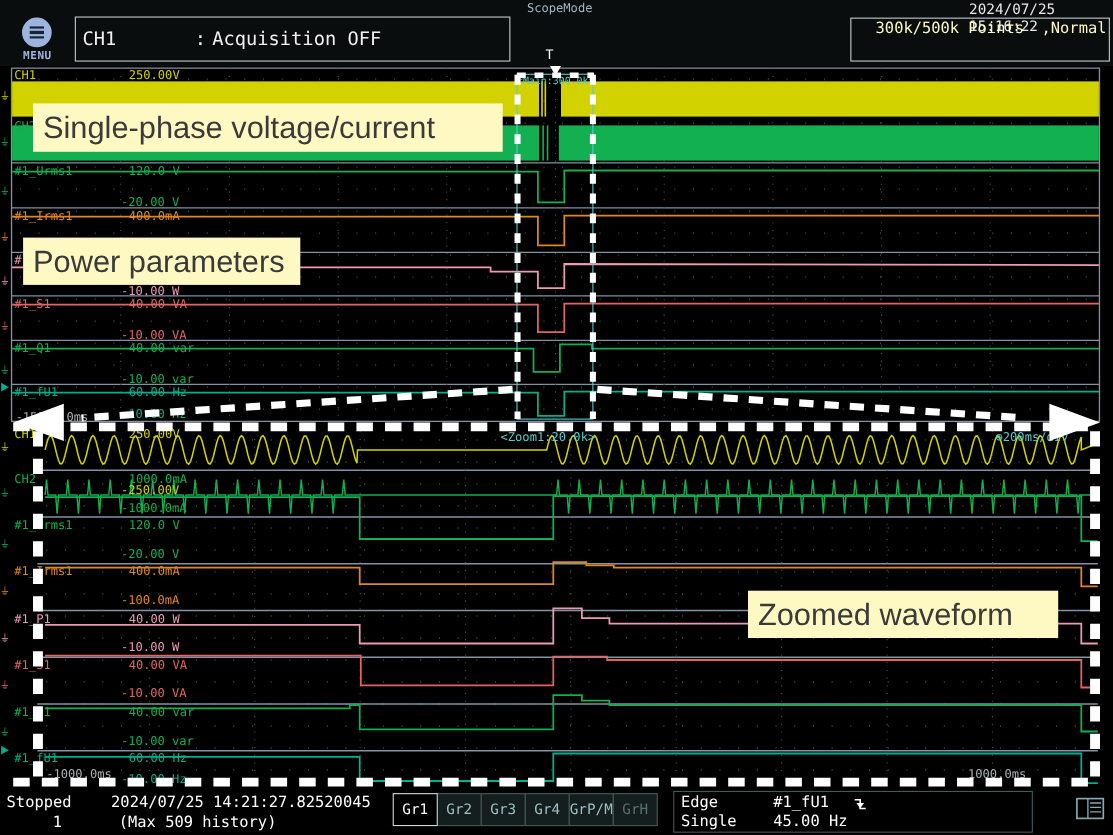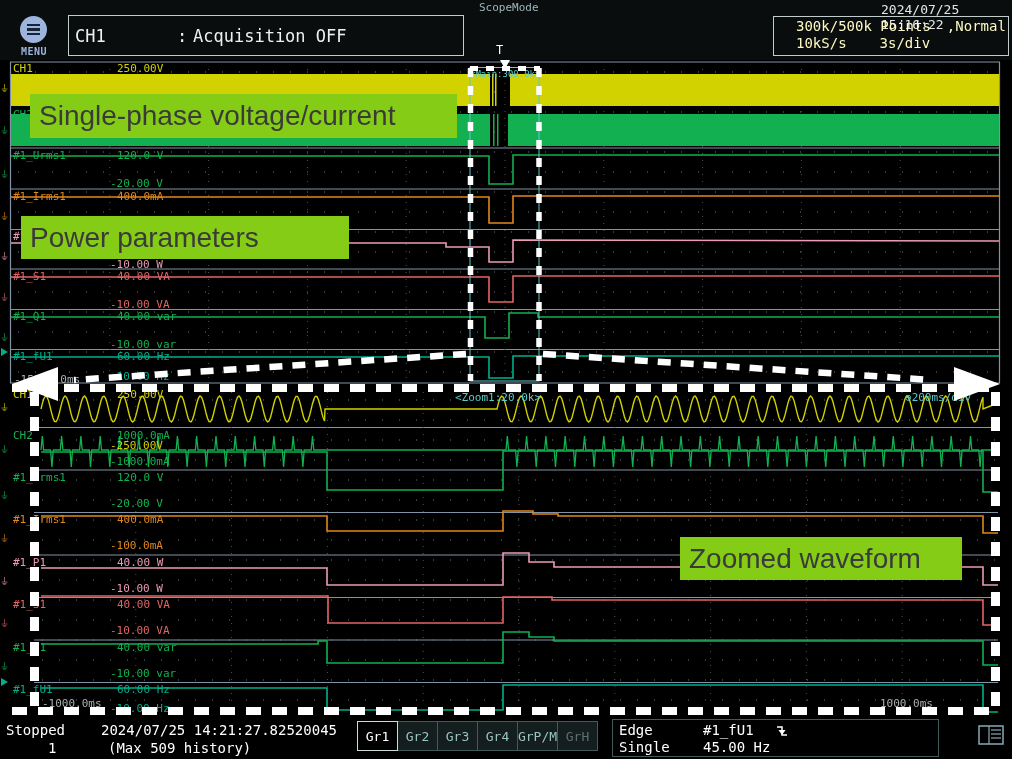--- a/index.html
+++ b/index.html
@@ -36,21 +36,21 @@
   svg#dashes{z-index:40;}
   .labels{position:absolute;left:0;top:0;width:1012px;height:759px;z-index:30;pointer-events:none;}
   .chlab{position:absolute;font-size:11px;line-height:11px;white-space:pre;}
   .tlab{position:absolute;font-size:11px;color:#a9b0b0;}
   .teal{position:absolute;font-size:11px;color:#58cccc;}
   .teal-sm{position:absolute;font-size:9px;color:#58cccc;letter-spacing:0;}
   .gnd{position:absolute;font-family:"DejaVu Sans",sans-serif;font-size:10px;line-height:10px;}
   .trimark{position:absolute;width:0;height:0;border-left:7px solid #00b08c;
     border-top:4px solid transparent;border-bottom:4px solid transparent;}
   
-  .note{position:absolute;background:#84cc16;color:#3a3a3a;z-index:50;
+  .note{position:absolute;background:#fef9c3;color:#3a3a3a;z-index:50;
     font-family:"Liberation Sans",sans-serif;font-size:28px;display:flex;align-items:center;
     padding-left:9px;box-sizing:border-box;}
   
   .footer{position:absolute;left:0;top:718px;width:1012px;height:41px;background:#000;z-index:60;
     color:#fff;font-size:14px;}
   .f-status{position:absolute;left:6px;top:4px;}
   .f-index{position:absolute;left:48px;top:22px;}
   .f-time{position:absolute;left:101px;top:4px;}
   .f-hist{position:absolute;left:108px;top:22px;}
   .tabs{position:absolute;left:358px;top:3px;display:flex;}
@@ -238,27 +238,26 @@
         </div>
       <div class="menu-text">MENU</div>
     </div>
     <div class="ch-box">
       <span class="ch">CH1</span>
       <span class="colon">:</span>
       <span class="status">Acquisition OFF</span>
     </div>
     <div class="acq-box">
       <div class="acq1"><span>300k/500k Points</span><span class="rmode">,Normal</span></div>
-      <div class="acq2"><span>10kS/s</span><span class="tdiv">3s/div</span></div>
     </div>
   </div>
   <div class="tmark">T</div>
 
   <div class="note" style="left:30px;top:94px;width:427px;height:44px;">Single-phase voltage/current</div>
-  <div class="note" style="left:21px;top:216px;width:328px;height:43px;">Power parameters</div>
+  <div class="note" style="left:21px;top:216px;width:252px;height:43px;">Power parameters</div>
   <div class="note" style="left:680px;top:537px;width:282px;height:43px;">Zoomed waveform</div>
 
   <div class="footer">
     <div class="f-status">Stopped</div>
     <div class="f-index">1</div>
     <div class="f-time">2024/07/25 14:21:27.82520045</div>
     <div class="f-hist">(Max 509 history)</div>
     <div class="tabs" id="gr-tabs">
         <div class="tab active">Gr1</div>
         <div class="tab">Gr2</div>

